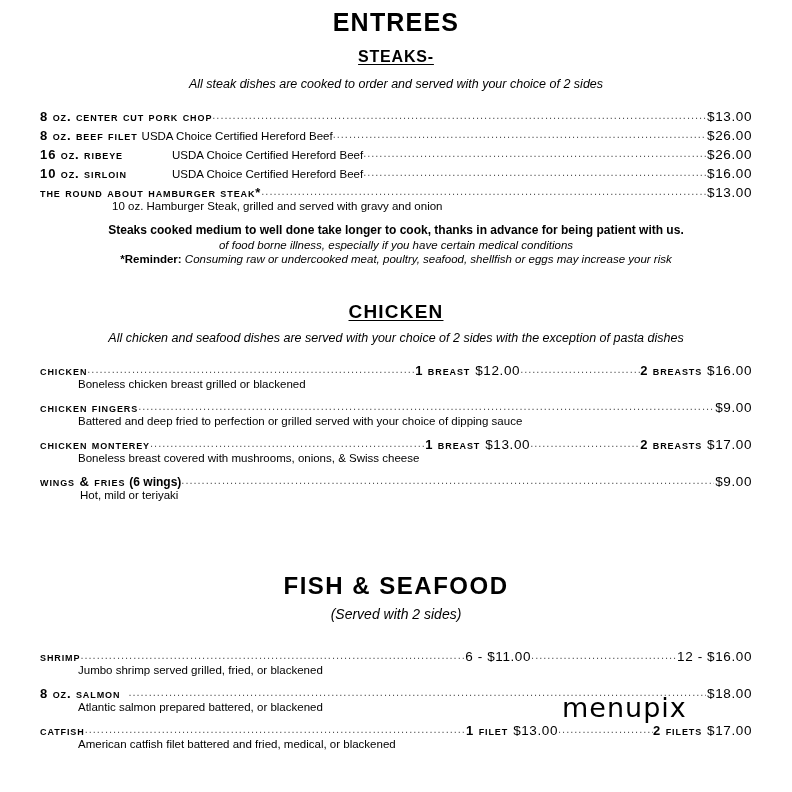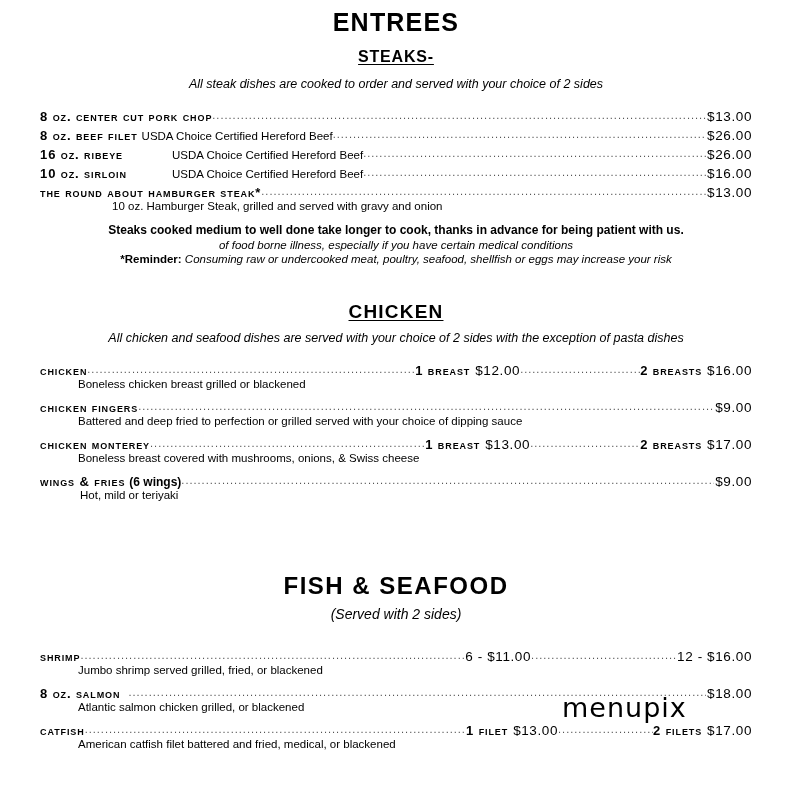--- a/index.html
+++ b/index.html
@@ -327,21 +327,21 @@
       <span class="price">12 - $16.00</span>
     </div>
     <div class="desc">Jumbo shrimp served grilled, fried, or blackened</div>
     <div class="gap-md"></div>
 
     <div class="row">
       <span class="name">8 oz. Salmon</span>
       <span class="dots" style="margin-left:8px"></span>
       <span class="price">$18.00</span>
     </div>
-    <div class="desc">Atlantic salmon chicken grilled, or blackened</div>
+    <div class="desc">Atlantic salmon prepared battered, or blackened</div>
     <div class="gap-md"></div>
 
     <div class="row">
       <span class="name">Catfish</span>
       <span class="dots"></span>
       <span class="price-label">1 Filet</span>
       <span class="price" style="padding-left:5px">$13.00</span>
       <span class="dots-mid" style="width:95px"></span>
       <span class="price-label">2 Filets</span>
       <span class="price" style="padding-left:5px">$17.00</span>

